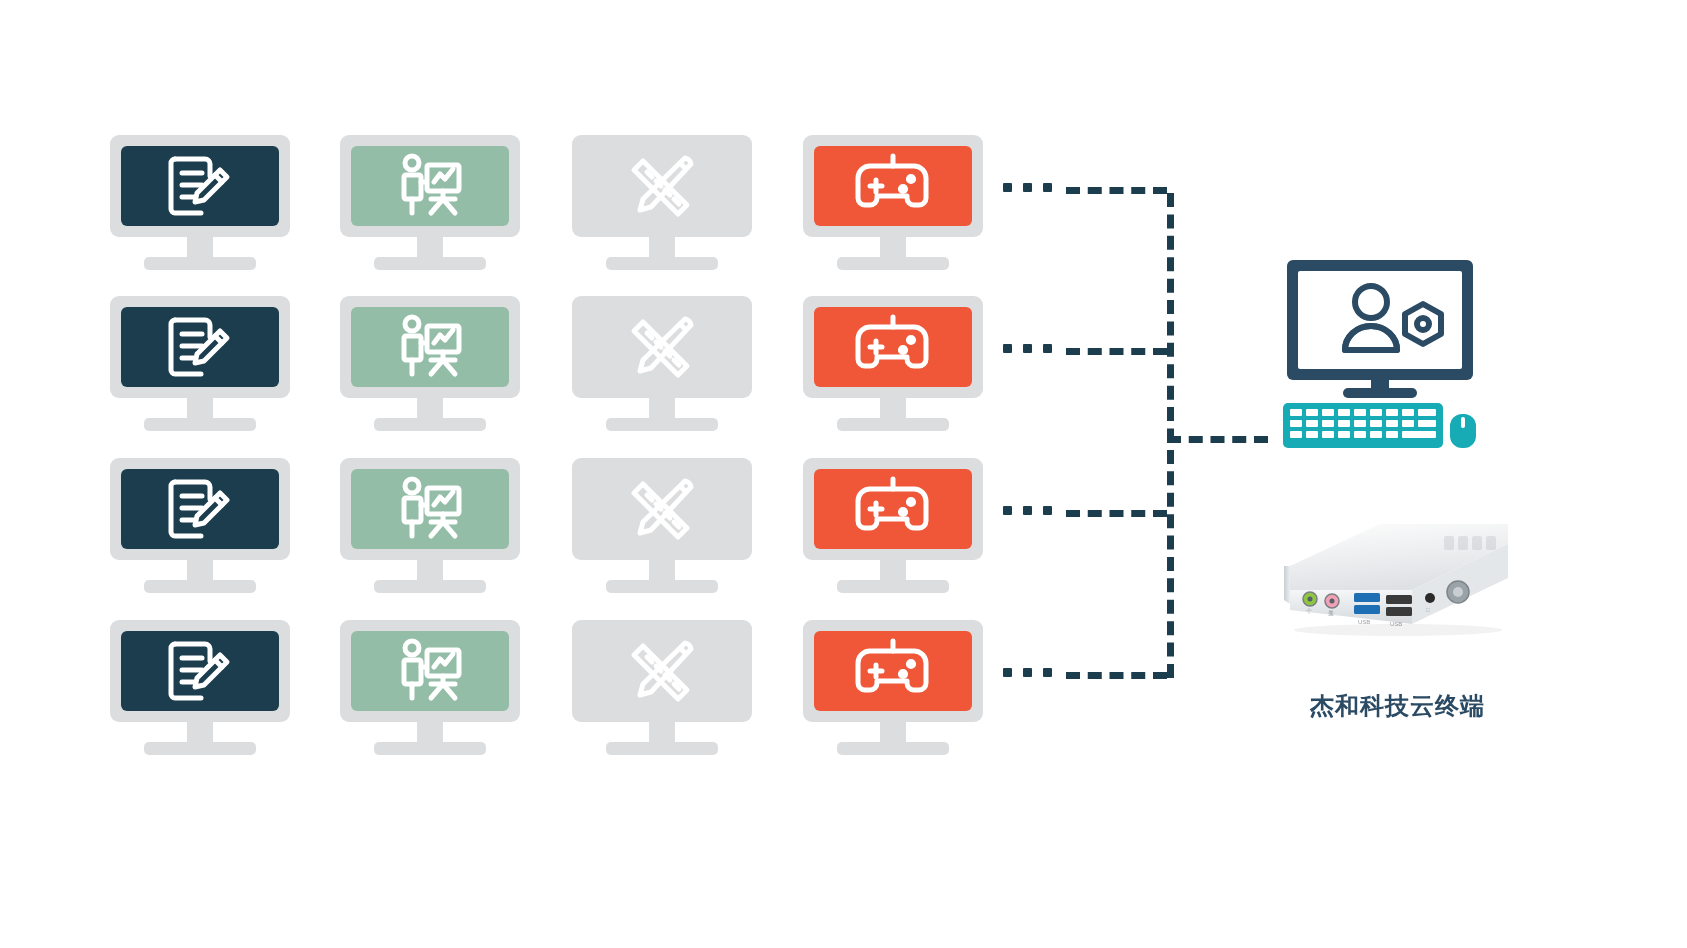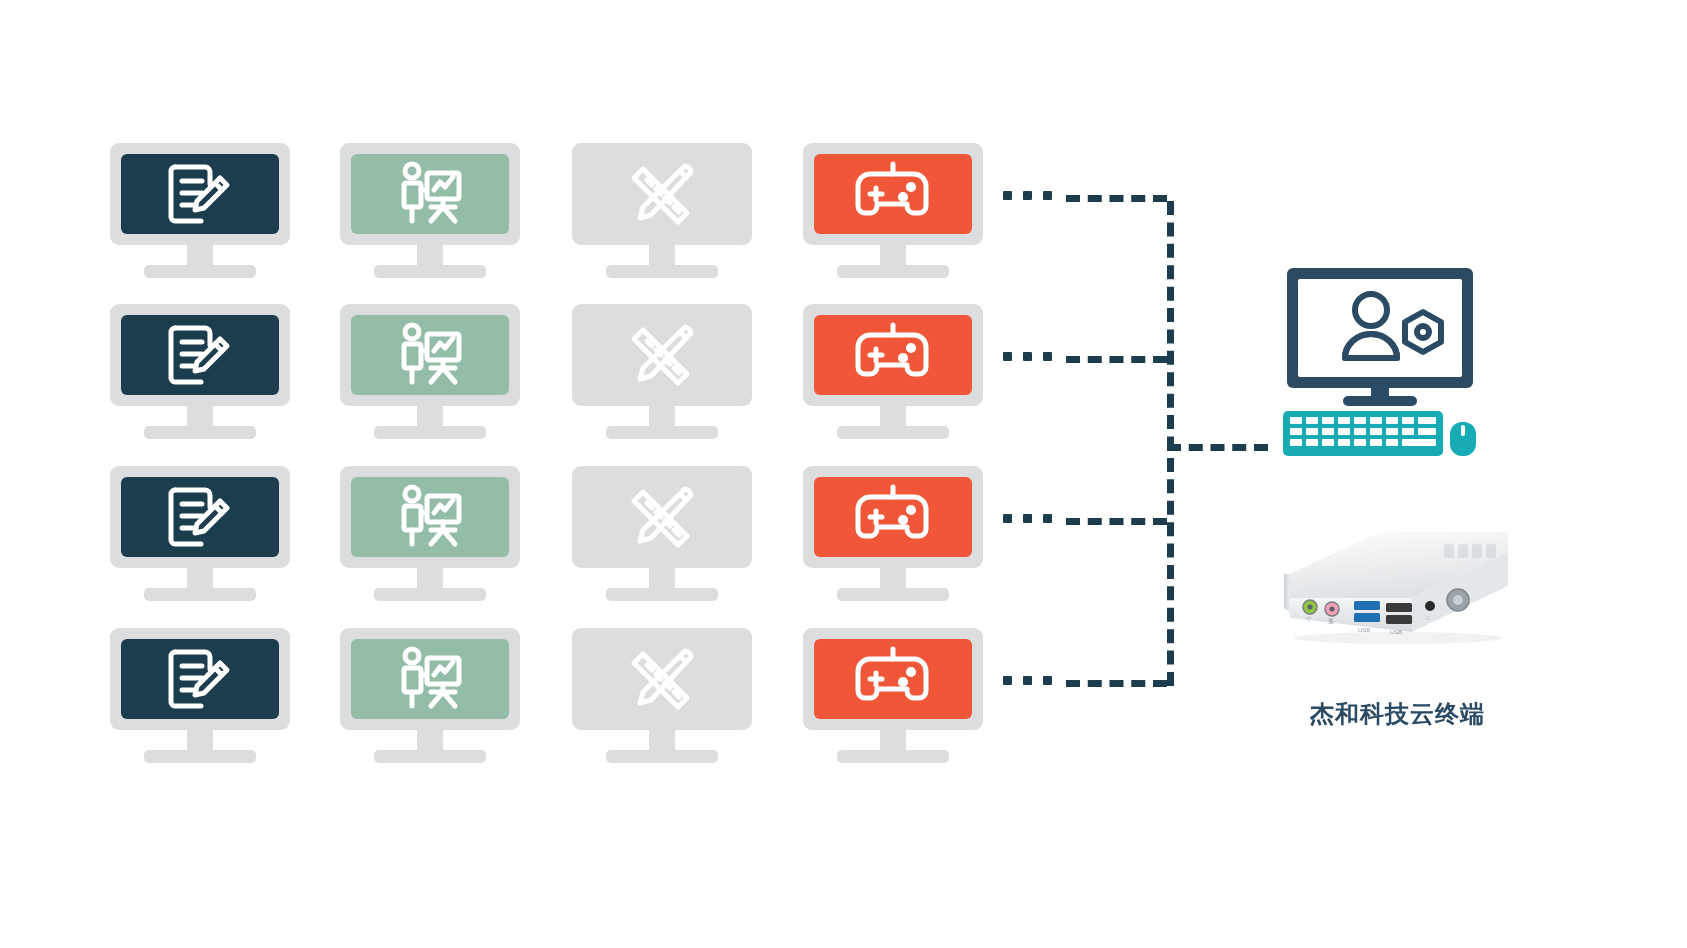--- a/index.html
+++ b/index.html
@@ -3,21 +3,21 @@
 <meta charset="utf-8">
 <style>
   html,body{margin:0;padding:0;}
   body{
     width:1687px;height:948px;
     background:#ffffff;
     font-family:"Liberation Sans","DejaVu Sans",sans-serif;
     overflow:hidden;
     position:relative;
   }
-  .stage{position:absolute;left:0;top:8px;width:1687px;height:760px;}
+  .stage{position:absolute;left:0;top:0;width:1687px;height:760px;}
 
   
   .client{position:absolute;width:180px;height:135px;}
   .client .bezel{
     position:absolute;left:0;top:0;width:180px;height:102px;
     background:#dcdddf;border-radius:9px;
   }
   .client .screen{
     position:absolute;left:11px;top:11px;width:158px;height:80px;
     border-radius:6px;

